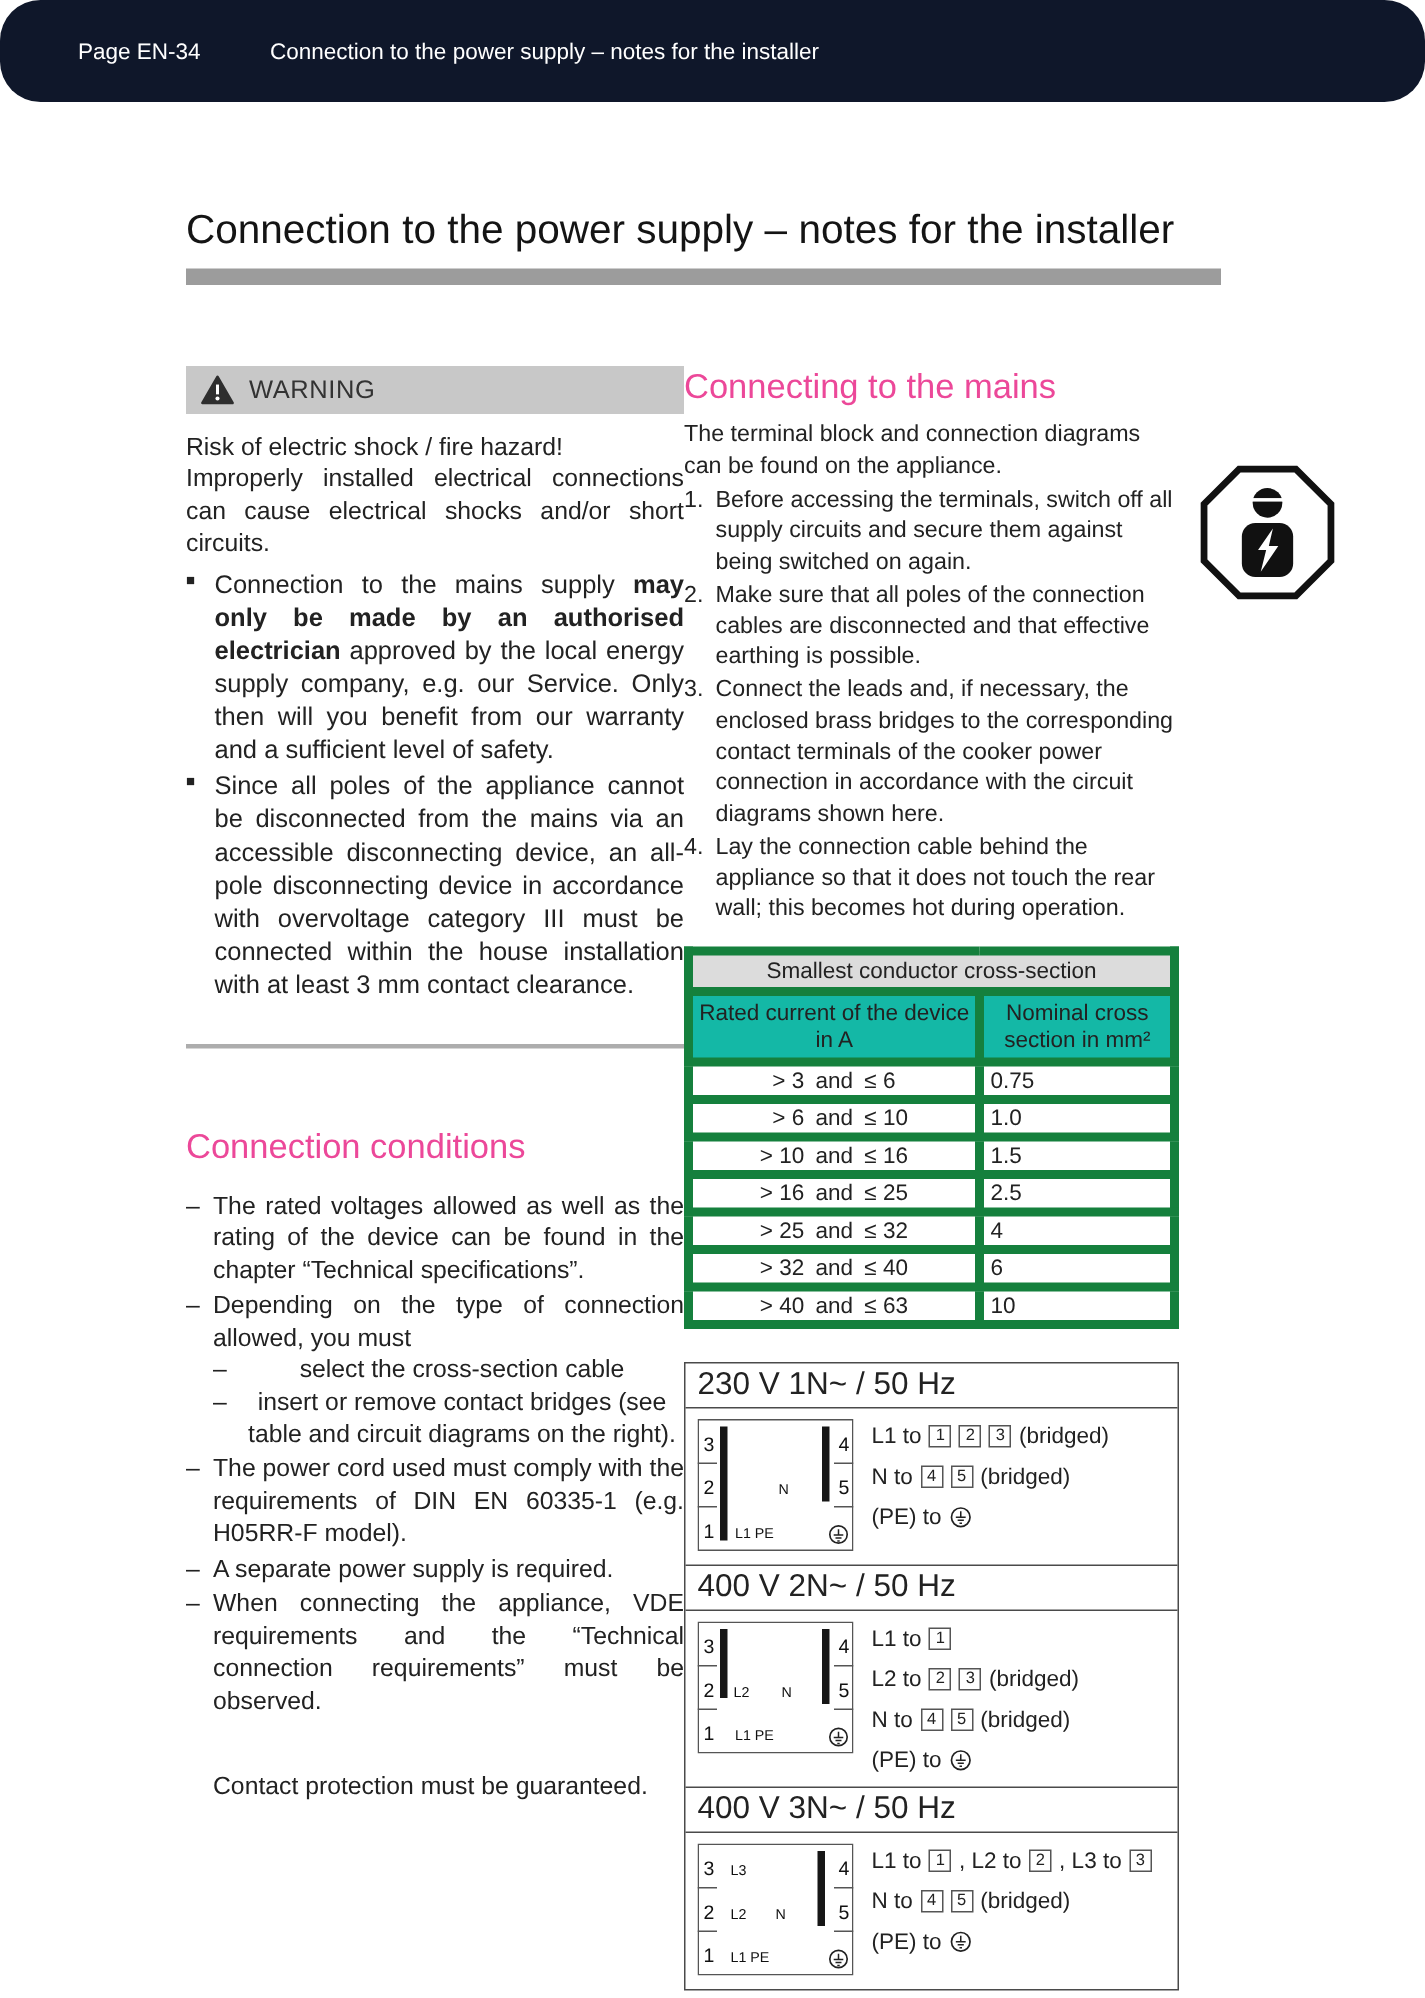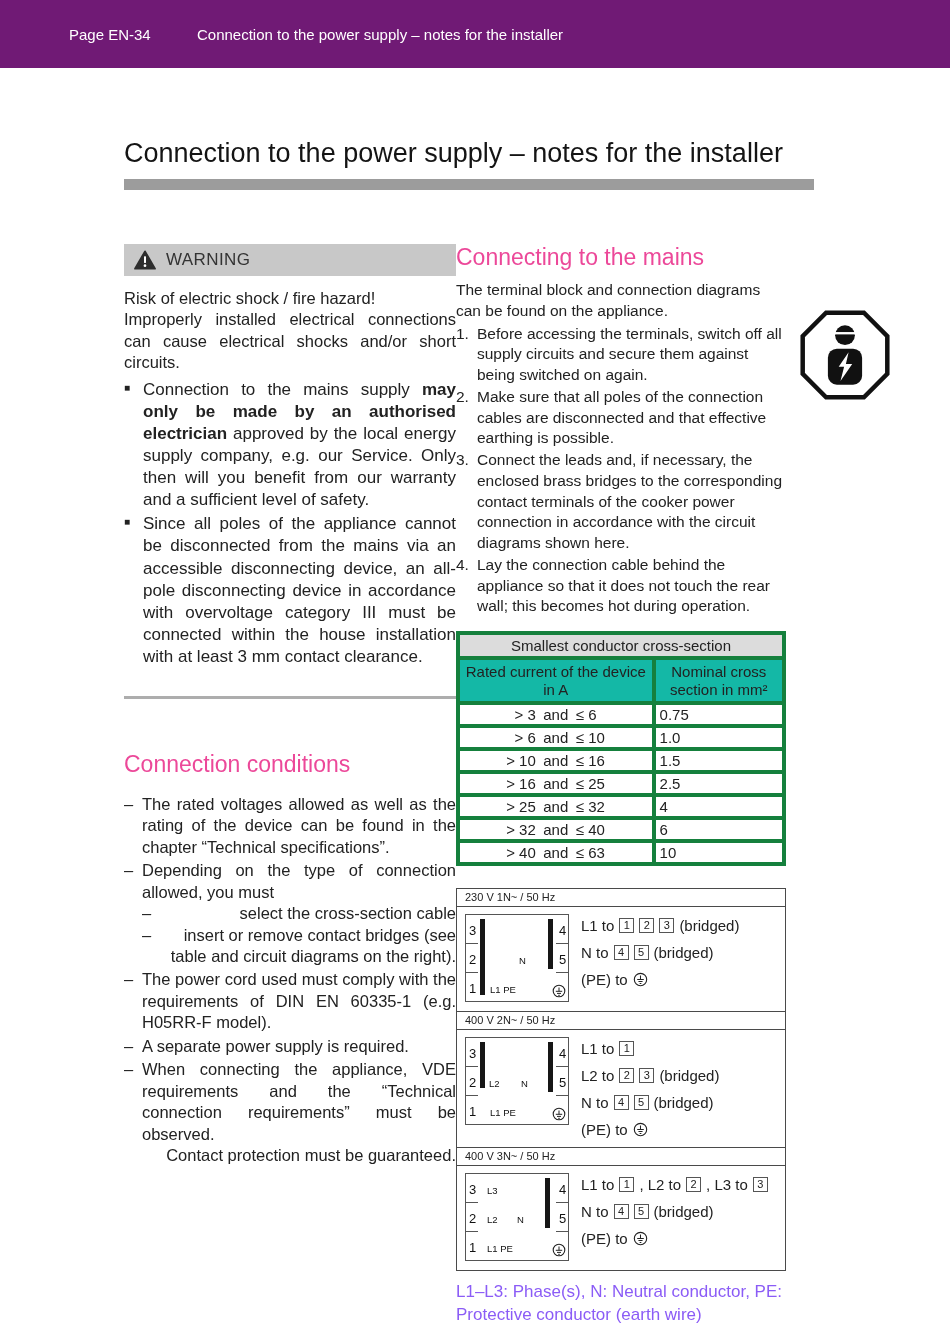--- a/index.html
+++ b/index.html
@@ -1,21 +1,21 @@
 <!DOCTYPE html>
 <html><head>
 <meta charset="utf-8">
 <style>
   html,body { margin:0; padding:0; background:#fff; }
   .page { width:950px; height:1332px; position:relative; background:#fff; overflow:hidden;
           font-family:"Liberation Sans", sans-serif; color:#1c1c1c; }
 
   
-  .topbar { height:68px; background:#701a75; color:#fff; display:flex; align-items:center;
-            padding-left:69px; box-sizing:border-box; font-size:15px; }
+  .topbar { height:68px; background:#0f172a; color:#fff; display:flex; align-items:center;
+            padding-left:52px; box-sizing:border-box; font-size:15px;border-radius:27px; }
   .topbar .pagelab { width:128px; }
 
   .content { padding:0 120px 0 124px; position:relative; }
 
   .titleblock { margin-top:70px; width:690px; }
   h1.title { font-size:27px; font-weight:500; margin:0 0 10px; color:#141414; }
   .underline { height:11px; background:#9c9c9c; }
 
   .electrician { position:absolute; left:800px; top:172px; }
 
@@ -37,44 +37,44 @@
   .bullet::before { content:"■"; position:absolute; left:0; top:2px; font-size:10px; color:#222; }
 
   .divider { border:none; border-top:3px solid #adadad; margin:28px 0 0; }
 
   h2.sect { font-size:23px; font-weight:500; color:#ec4899; margin:0; }
   .cond-title { margin-top:52px !important; margin-bottom:16px !important; }
 
   .dash { position:relative; padding-left:18px; font-size:16.5px; line-height:1.3;
           text-align:justify; color:#222; margin-top:2px; }
   .dash::before { content:"–"; position:absolute; left:0; }
-  .dash .dash { font-size:16.5px; text-align:right; margin-top:0; }
-  .cont { text-align:right; }
+  .dash .dash { font-size:16.5px; text-align:center; margin-top:0; }
+  .cont { text-align:left;margin-top:36px; }
 
   
   .col-r h2.sect { margin-bottom:9px; }
   .rp { font-size:15.5px; line-height:1.34; margin:0; color:#222; }
   .steps { margin-top:2px; }
   .step { position:relative; padding-left:21px; font-size:15.5px; line-height:1.34;
           color:#222; margin-top:1px; }
   .step .num { position:absolute; left:0; }
 
   .ctable { border-collapse:collapse; width:100%; margin-top:14px; font-size:15px; color:#222; }
-  .ctable td { border:4px solid #15803d; padding:1px 4px;margin-left:24px; }
+  .ctable td { border:6px solid #15803d; padding:1px 4px;margin-left:24px; }
   .ctable .t-title td { background:#dcdcdc; text-align:center; padding:2px 4px; }
   .ctable .t-head td { background:#14b8a6; text-align:center; line-height:1.15; padding:3px 4px; }
   .ctable .c-range { width:60%; }
   .range { display:grid; grid-template-columns:1fr 36px 1fr; }
   .range .gt { text-align:right; padding-right:2px; }
   .range .and { text-align:center; }
   .range .le { text-align:left; padding-left:2px; }
   .c-val { text-align:left; }
 
   .dbox { border:1px solid #4a4a4a; margin-top:22px; }
-  .vhead { border-bottom:1px solid #4a4a4a; padding:2px 8px 3px; font-size:11px; color:#222; }
+  .vhead { border-bottom:1px solid #4a4a4a; padding:2px 8px 3px; font-size:21px; color:#222; }
   .vsec + .vsec .vhead { border-top:1px solid #4a4a4a; }
   .vbody { display:flex; gap:12px; padding:7px 6px 9px 8px; }
   .tdiag { flex:none; }
   .vlines { display:flex; flex-direction:column; gap:10px; padding-top:3px; font-size:15px;
             color:#222; flex:1; }
   .vline { display:flex; align-items:center; gap:5px; flex-wrap:wrap; }
   .tchip { display:inline-flex; width:15px; height:15px; border:1px solid #555;
            align-items:center; justify-content:center; font-size:11px; box-sizing:border-box; }
   .earth { width:15px; height:15px; }
 

